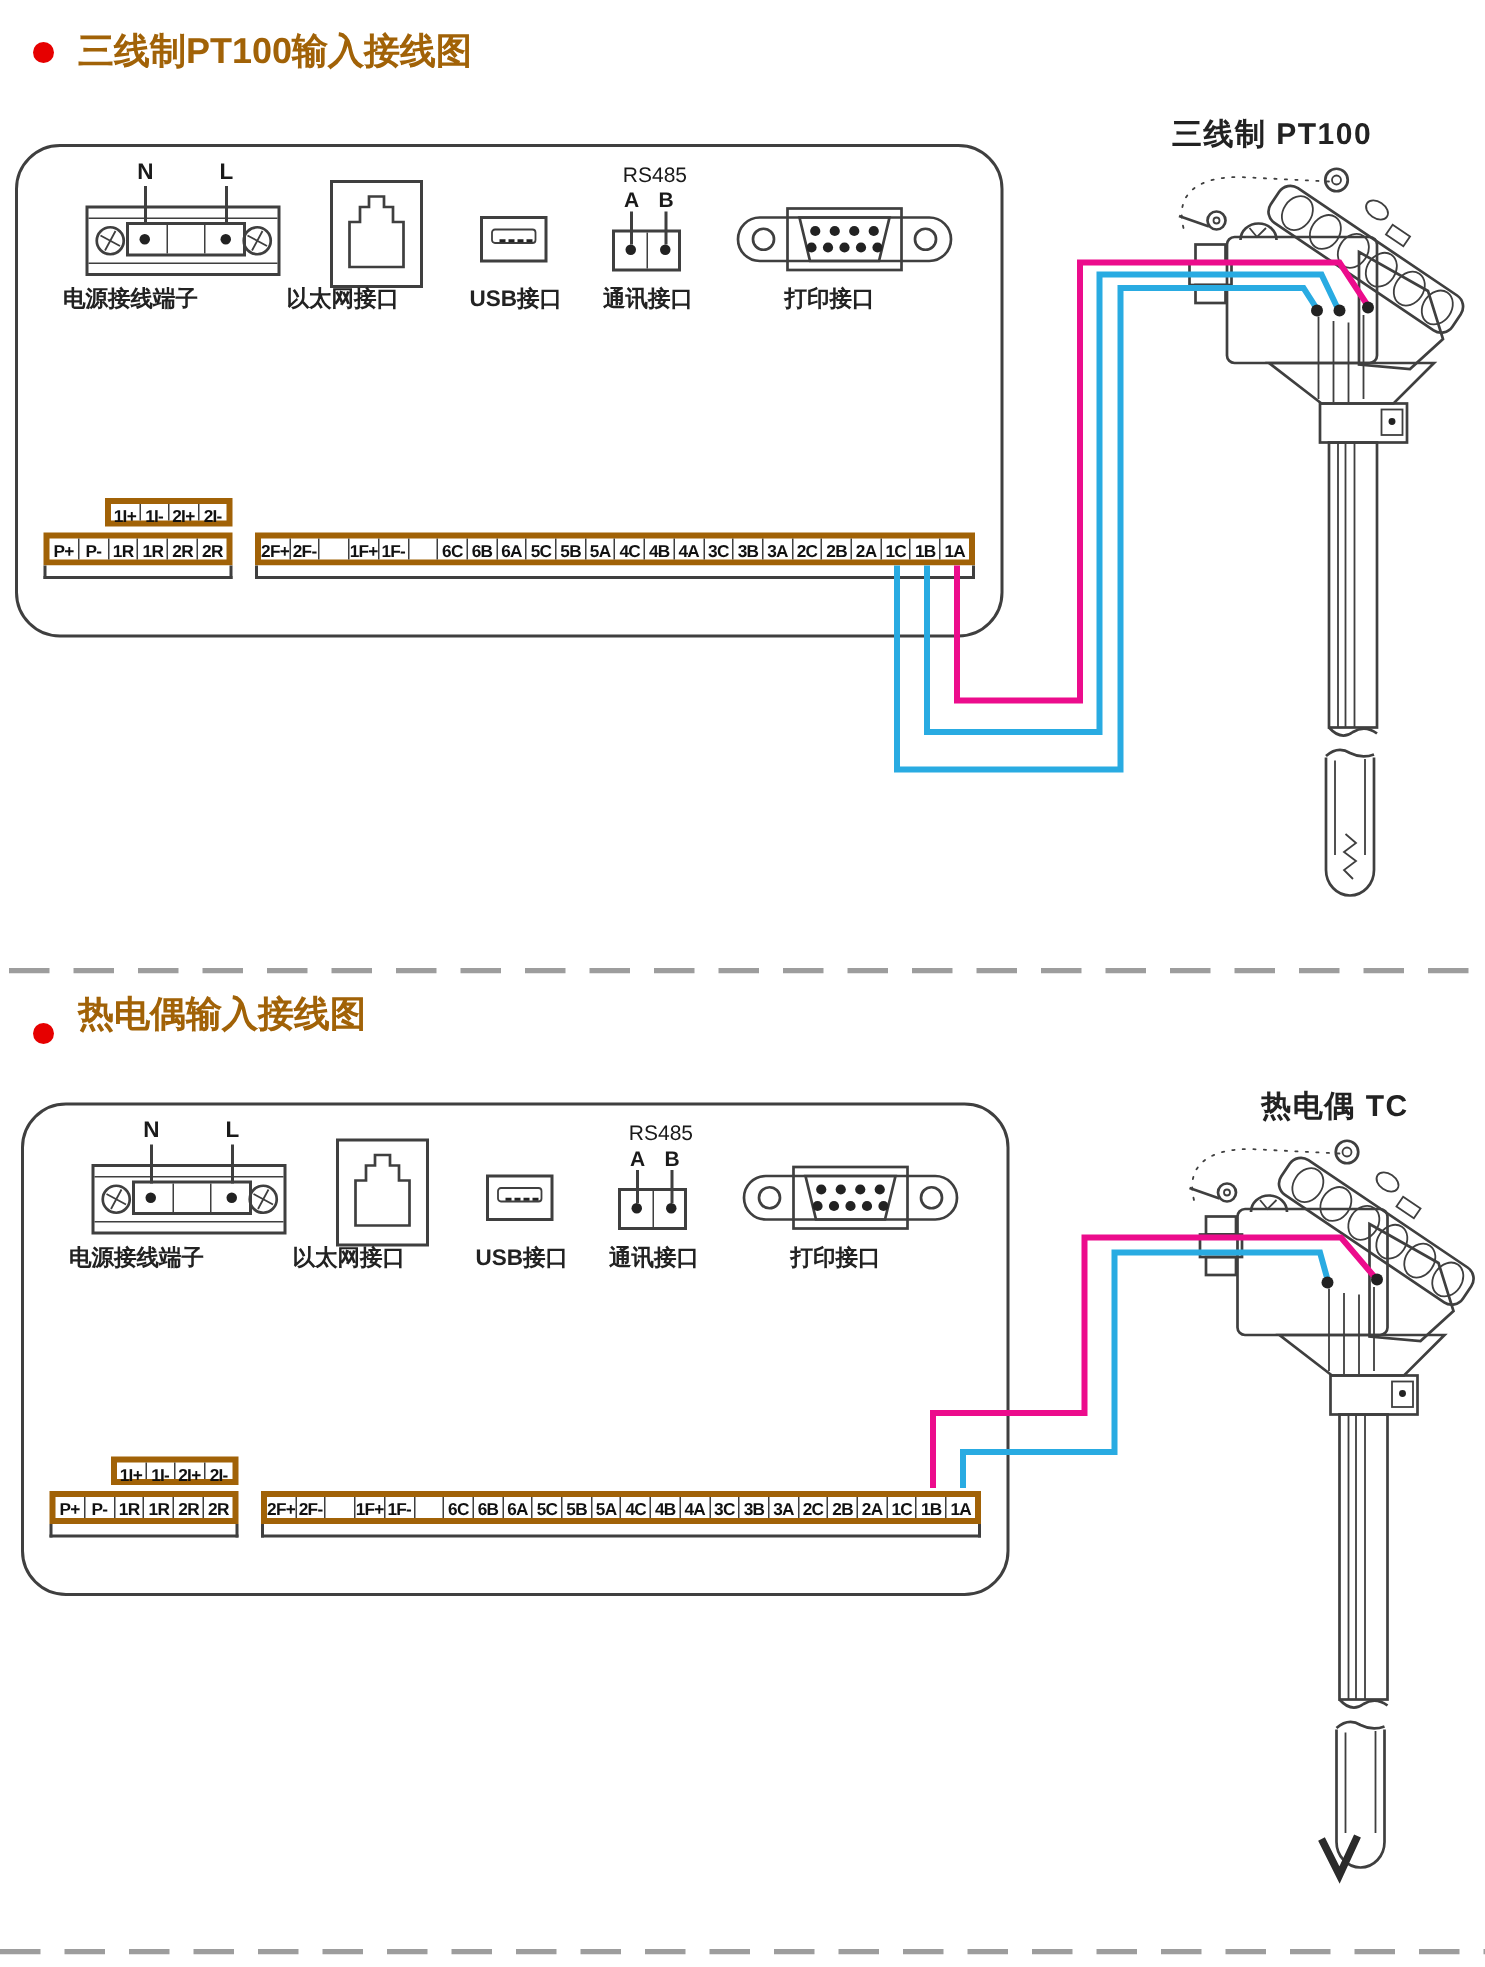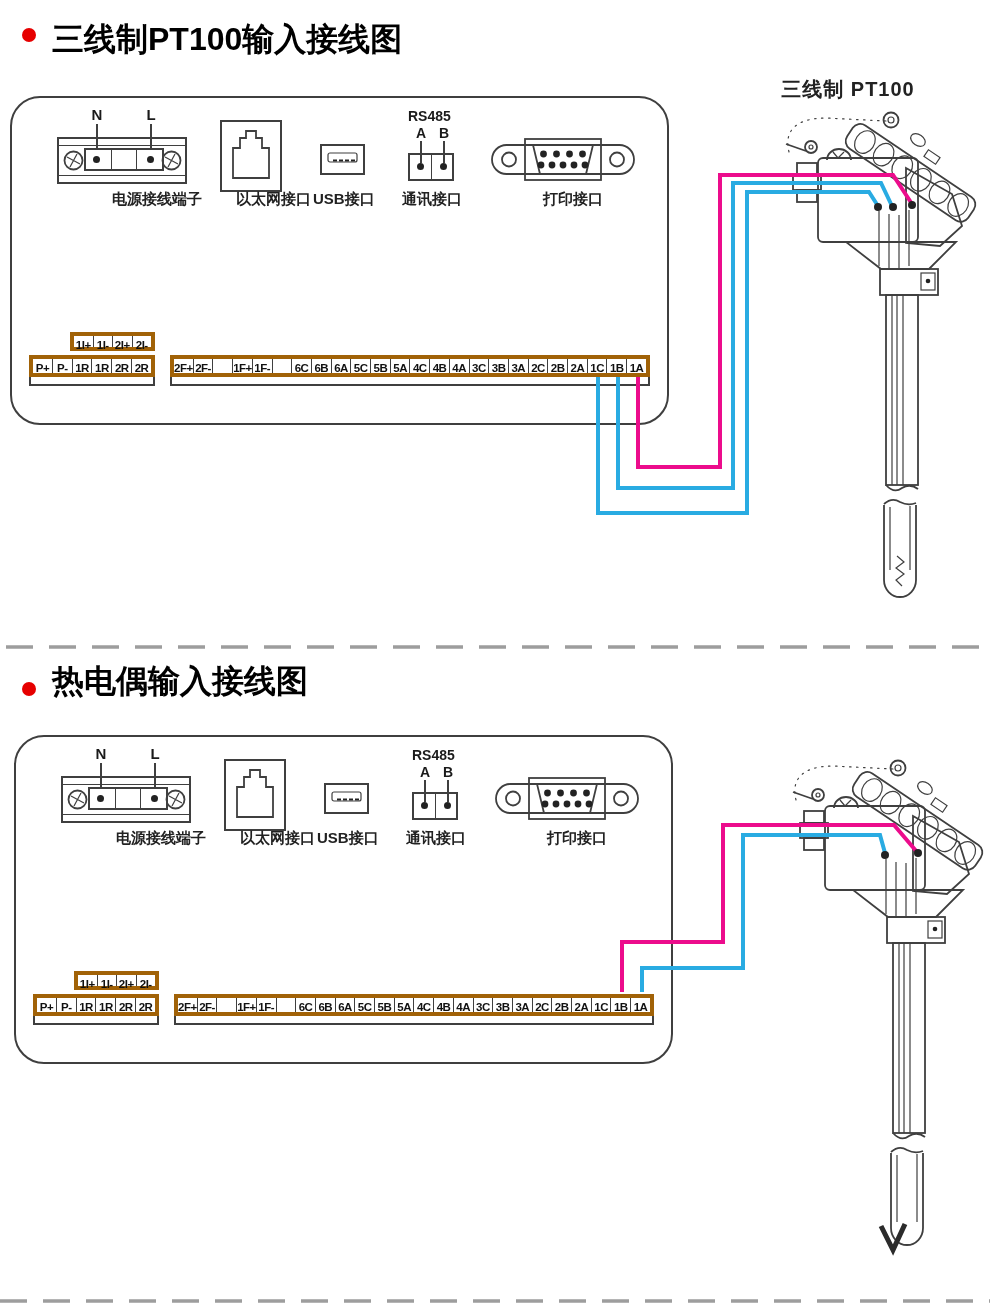--- a/index.html
+++ b/index.html
@@ -1,43 +1,43 @@
 <!DOCTYPE html>
 <html><head>
 <meta charset="utf-8">
 <style>
   html,body{margin:0;padding:0;background:#fff;}
   #page{position:relative;width:990px;height:1311px;background:#fff;overflow:hidden;
         font-family:"Liberation Sans",sans-serif;color:#1a1a1a;}
   .abs{position:absolute;}
   
-  .sec-title{position:absolute;left:52px;font-size:32px;font-weight:700;color:#000000;white-space:nowrap;}
+  .sec-title{position:absolute;left:52px;font-size:24px;font-weight:700;color:#a16207;white-space:nowrap;}
   .bullet{position:absolute;left:22px;width:14px;height:14px;border-radius:50%;background:#e60000;}
   
   .panel{position:absolute;width:655px;height:325px;border:2.5px solid #3f3f3f;border-radius:30px;background:#fff;}
   .panel *{box-sizing:border-box;}
-  .port-label{position:absolute;top:92px;height:20px;font-size:15px;font-weight:700;text-align:right;color:#222;white-space:nowrap;}
+  .port-label{position:absolute;top:92px;height:20px;font-size:15px;font-weight:700;text-align:left;color:#222;white-space:nowrap;}
   
   .nl{position:absolute;width:22px;text-align:center;font-size:15px;font-weight:700;top:8px;}
   .leader{position:absolute;width:2px;background:#3f3f3f;top:26px;height:26px;}
   .pw-outer{position:absolute;left:45px;top:39px;width:130px;height:47px;border:2px solid #3f3f3f;}
   .pw-outer .tline{position:absolute;left:0;right:0;top:6px;border-top:1.5px solid #3f3f3f;}
   .pw-outer .bline{position:absolute;left:0;right:0;bottom:6px;border-top:1.5px solid #3f3f3f;}
   .pw-block{position:absolute;left:72px;top:50px;width:80px;height:23px;border:2px solid #3f3f3f;display:flex;}
   .pw-block i{flex:1;border-left:1.5px solid #3f3f3f;}
   .pw-block i:first-child{border-left:none;}
   .dot7{position:absolute;width:7px;height:7px;border-radius:50%;background:#222;}
   
   .screw{position:absolute;width:21px;height:21px;}
   
   .eth{position:absolute;left:208px;top:22px;width:62px;height:72px;border:2px solid #3f3f3f;}
   
   .usb{position:absolute;left:308px;top:46px;width:45px;height:31px;border:2px solid #3f3f3f;}
   
-  .rsttl{position:absolute;left:396px;top:10px;width:50px;text-align:left;font-size:14px;font-weight:700;}
+  .rsttl{position:absolute;left:396px;top:10px;width:50px;text-align:right;font-size:14px;font-weight:400;}
   .rsab{position:absolute;top:27px;width:16px;text-align:center;font-size:14px;font-weight:700;}
   .rsblock{position:absolute;left:396px;top:55px;width:46px;height:28px;border:2px solid #3f3f3f;}
   .rsblock .mid{position:absolute;left:50%;top:0;bottom:0;border-left:1.5px solid #3f3f3f;}
   
   .stripwrap{position:absolute;}
   .strip{display:flex;border:4px solid #a16207;height:22px;background:#fff;}
   .strip .cell{flex:1 1 0;border-left:1.6px solid #3f3f3f;text-align:center;font-size:11.5px;font-weight:700;
                line-height:19px;letter-spacing:-0.5px;overflow:visible;white-space:nowrap;color:#111;}
   .strip .cell:first-child{border-left:none;}
   .band{height:9px;border:2px solid #3f3f3f;border-top:none;background:#fff;}
@@ -307,20 +307,21 @@
           <span class="cell">2B</span>
           <span class="cell">2A</span>
           <span class="cell">1C</span>
           <span class="cell">1B</span>
           <span class="cell">1A</span>
         </div>
       <div class="band"></div>
     </div>
   </div>
 
+  <div class="sensor-label" style="left:790px;top:724px;width:200px">热电偶 TC</div>
 
   <svg class="abs" style="left:0;top:0;pointer-events:none" width="990" height="1311" viewBox="0 0 990 1311">
 
     <line x1="6" y1="647" x2="990" y2="647" class="divider"></line>
     <line x1="0" y1="1301" x2="990" y2="1301" class="divider"></line>
 
     <g>
       <path d="M789,152 C783,128 800,118 826,118 L886,121" class="thin" stroke-dasharray="1.5 5.5" stroke-linecap="round" stroke-width="2.2"></path>
       <circle cx="811" cy="147" r="6" class="draw"></circle>
         <circle cx="811" cy="147" r="2" class="thin"></circle>

